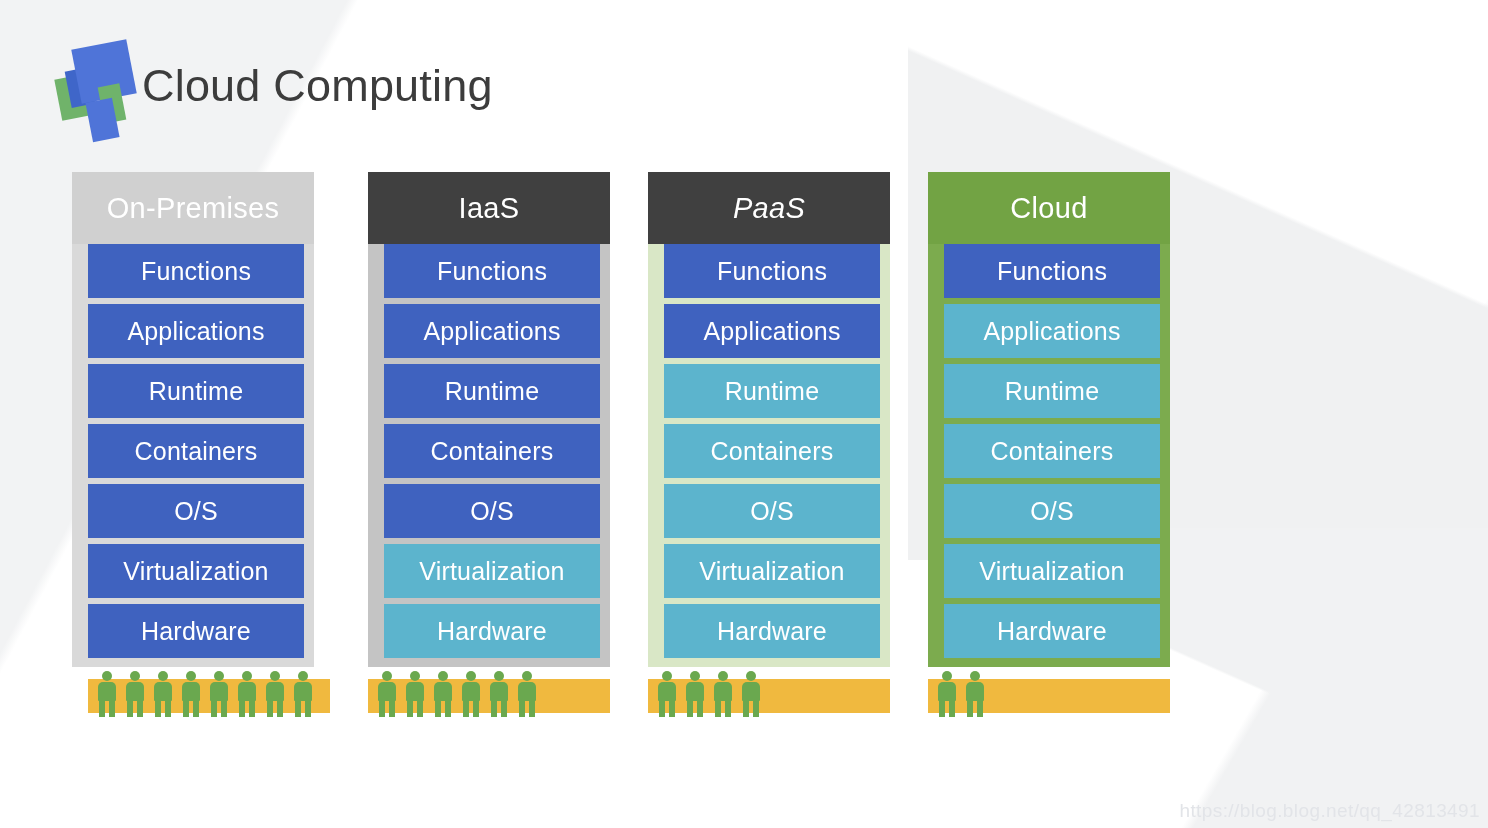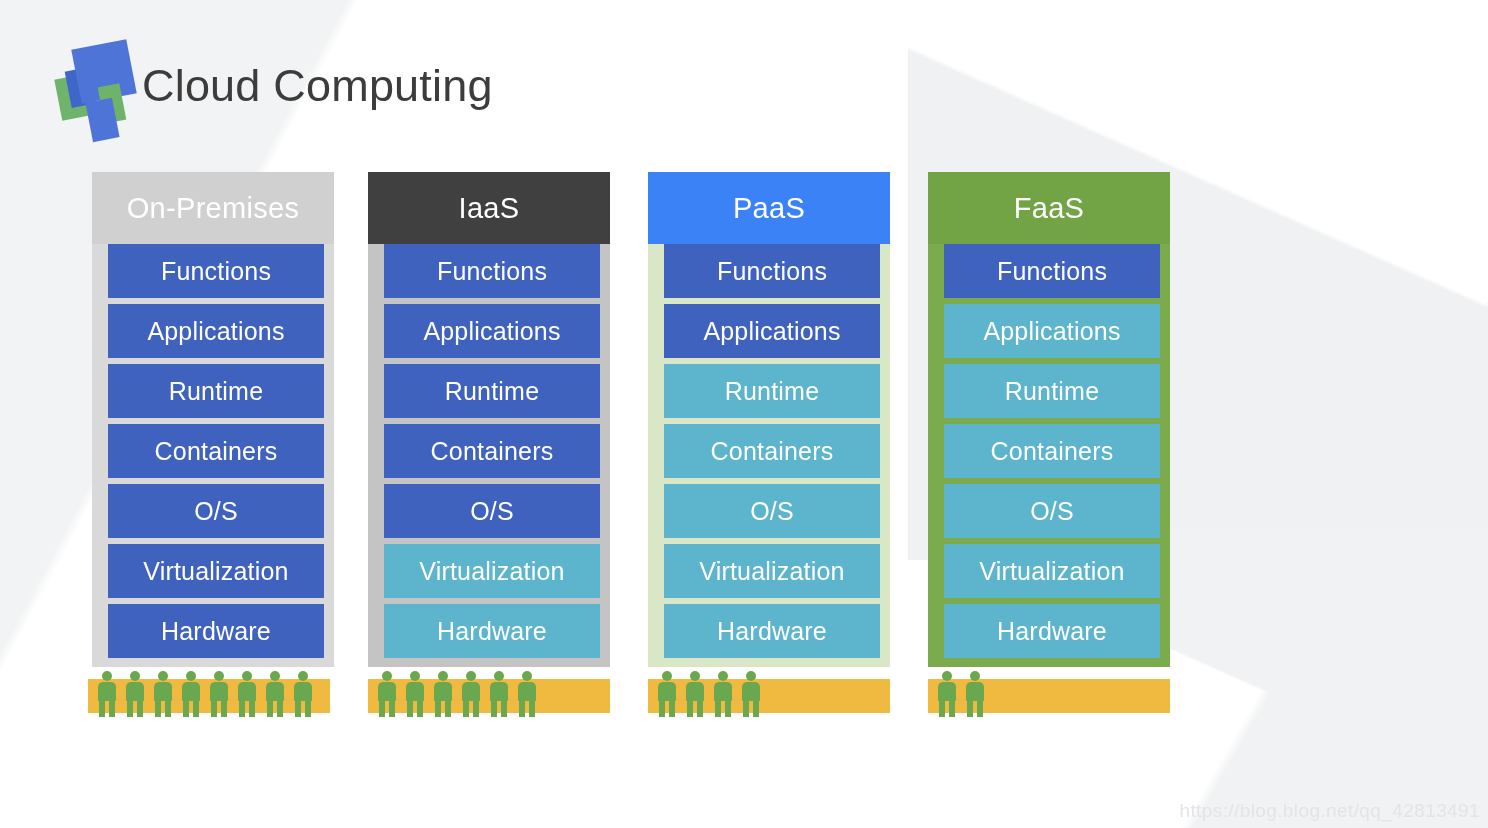--- a/index.html
+++ b/index.html
@@ -129,21 +129,21 @@
     box-sizing: border-box;
   }
   .layer.customer { background: #3f62bf; }
   .layer.vendor   { background: #5cb4cd; }
 
   
   #col-onprem .col-header { background: #d0d0d0; }
   #col-onprem .col-body   { background: #d9d9d9; }
   #col-iaas   .col-header { background: #404040; }
   #col-iaas   .col-body   { background: #c4c4c4; }
-  #col-paas   .col-header { background: #3b82f6; }
+  #col-paas   .col-header { background: #404040; font-style: italic; }
   #col-paas   .col-body   { background: #d9e7c6; }
   #col-faas   .col-header { background: #72a344; }
   #col-faas   .col-body   { background: #7cab4e; }
 
   
   .people-bar {
     position: absolute;
     top: 679px;
     width: 242px;
     height: 34px;
@@ -249,21 +249,21 @@
       <i class="lg-green-left"></i>
       <i class="lg-blue-small"></i>
       <i class="lg-blue-big"></i>
       <i class="lg-green-right"></i>
       <i class="lg-blue-bottom"></i>
     </div>
     <div id="page-title">Cloud Computing</div>
   </div>
 
   <div id="columns-host">
-      <div class="column" id="col-onprem" style="left: 92px;">
+      <div class="column" id="col-onprem" style="left: 72px;">
         <div class="col-header">
           <span>On-Premises</span>
         </div>
         <div class="col-body">
           <div class="layer customer">
             <span>Functions</span>
           </div>
           <div class="layer customer">
             <span>Applications</span>
           </div>
@@ -335,21 +335,21 @@
           <div class="layer vendor">
             <span>Virtualization</span>
           </div>
           <div class="layer vendor">
             <span>Hardware</span>
           </div>
         </div>
       </div>
       <div class="column" id="col-faas" style="left: 928px;">
         <div class="col-header">
-          <span>FaaS</span>
+          <span>Cloud</span>
         </div>
         <div class="col-body">
           <div class="layer customer">
             <span>Functions</span>
           </div>
           <div class="layer vendor">
             <span>Applications</span>
           </div>
           <div class="layer vendor">
             <span>Runtime</span>

